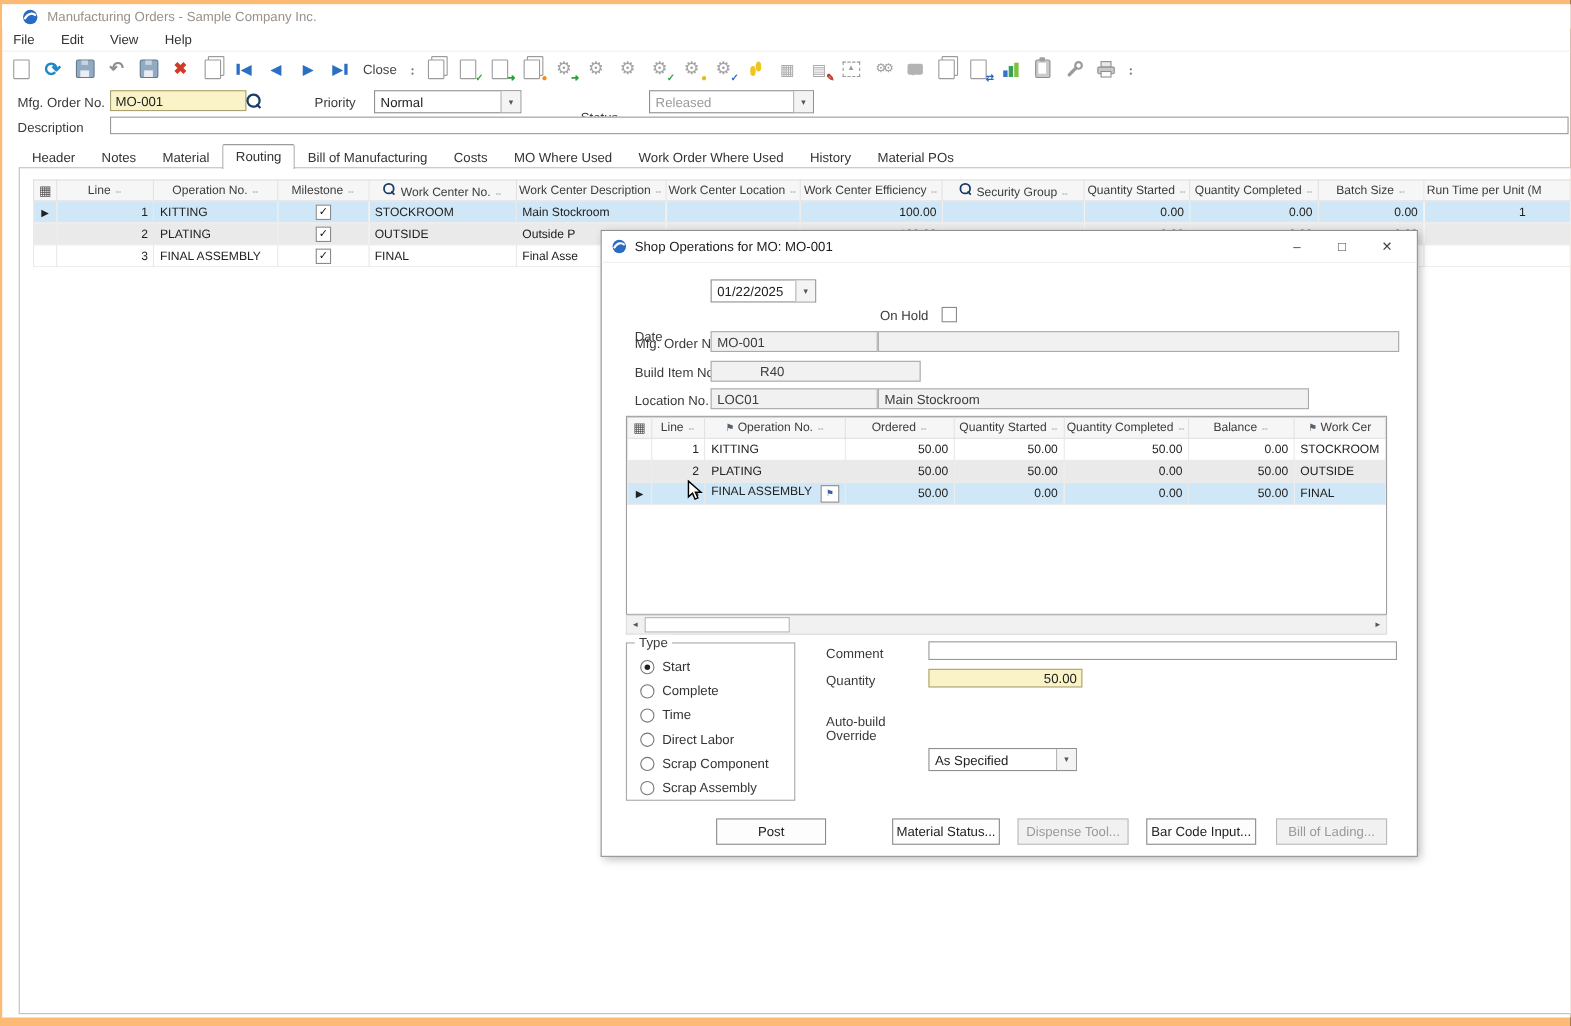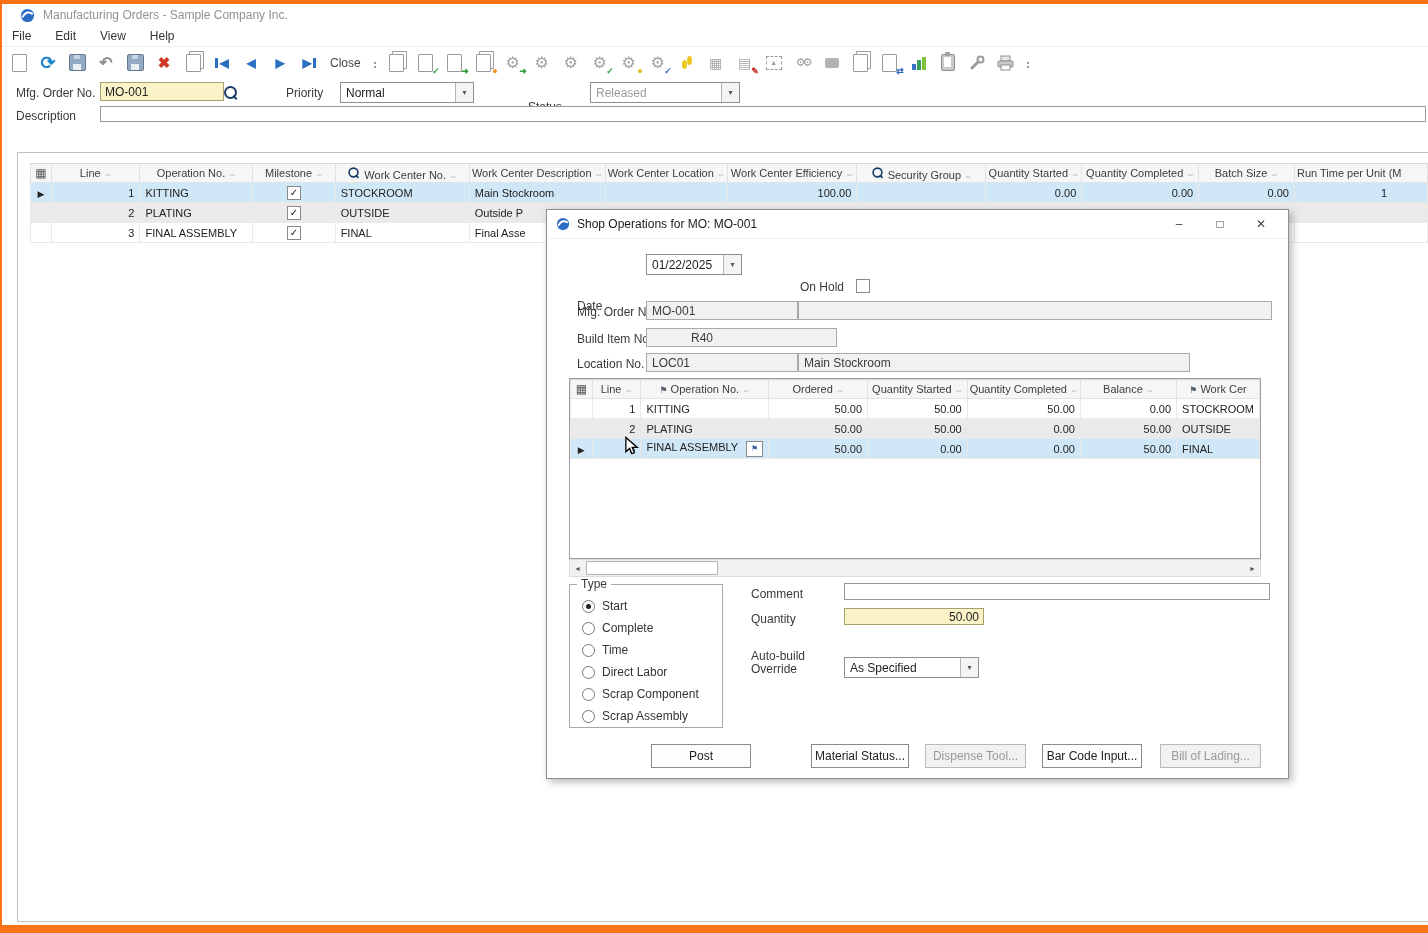--- a/index.html
+++ b/index.html
@@ -1,16 +1,16 @@
 <!DOCTYPE html>
 <html><head>
 <meta charset="utf-8">
 <style>
   html,body{margin:0;padding:0;background:#000;}
-  .stage{position:relative;width:1428px;height:933px;background:#f97316;overflow:hidden;
+  .stage{position:relative;width:1428px;height:933px;background:#fdba74;overflow:hidden;
          font-family:"Liberation Sans",sans-serif;-webkit-font-smoothing:antialiased;}
   .app{position:absolute;left:2px;top:4px;right:0;bottom:8px;background:#fff;}
   .abs{position:absolute;}
   .lbl{font-size:12px;color:#3a3a3a;white-space:nowrap;}
 
   
   .titlebar{position:absolute;left:0;top:0;right:0;height:22px;display:flex;align-items:center;gap:8px;padding-left:18px;background:#fff;}
   .titlebar .ttl{font-size:12px;color:#98908a;}
   .menubar{position:absolute;left:0;top:22px;right:0;height:20px;display:flex;align-items:center;gap:24px;padding-left:10px;border-bottom:1px solid #f0f0f0;}
   .menubar span{font-size:12px;color:#333;}
@@ -266,20 +266,32 @@
   <div class="abs combo dis" style="left:588px;top:78px;width:148px;height:19px;">
     <span class="val">Released</span>
     <span class="btn">▾</span>
   </div>
   <span class="abs lbl" style="left:14px;top:105px;">Description</span>
   <div class="abs inp" style="left:98px;top:102px;width:1316px;height:14px;">
         <span></span>
       </div>
 
   
+  <div class="tabs">
+    <div class="tab">Header</div>
+    <div class="tab">Notes</div>
+    <div class="tab">Material</div>
+    <div class="tab active">Routing</div>
+    <div class="tab">Bill of Manufacturing</div>
+    <div class="tab">Costs</div>
+    <div class="tab">MO Where Used</div>
+    <div class="tab">Work Order Where Used</div>
+    <div class="tab">History</div>
+    <div class="tab">Material POs</div>
+  </div>
   <div class="panel"></div>
 
   
   <div class="abs" style="left:28px;top:159px;width:1398px;overflow:hidden;">
     <table class="grid">
       <colgroup>
             <col style="width:22px">
             <col style="width:104px">
             <col style="width:116px">
             <col style="width:88px">
@@ -496,21 +508,21 @@
     <div class="abs inp" style="left:297px;top:373px;width:416px;height:15px;">
           <span></span>
         </div>
 
     <span class="abs lbl" style="left:204px;top:402px;">Quantity</span>
     <div class="abs inp ylw" style="left:297px;top:398px;width:130px;height:15px;justify-content:flex-end;">
           <span>50.00</span>
         </div>
 
     <span class="abs lbl" style="left:204px;top:440px;width:62px;white-space:normal;line-height:13px;">Auto-build Override</span>
-    <div class="abs combo" style="left:297px;top:447px;width:133px;height:19px;">
+    <div class="abs combo" style="left:297px;top:470px;width:133px;height:19px;">
       <span class="val">As Specified</span>
       <span class="btn">▾</span>
     </div>
 
     <div class="pbtn" style="left:104px;top:534px;width:98px;">Post</div>
     <div class="pbtn" style="left:264px;top:534px;width:96px;">Material Status...</div>
     <div class="pbtn dis" style="left:378px;top:534px;width:99px;">Dispense Tool...</div>
     <div class="pbtn" style="left:495px;top:534px;width:98px;">Bar Code Input...</div>
     <div class="pbtn dis" style="left:613px;top:534px;width:99px;">Bill of Lading...</div>
   </div>

